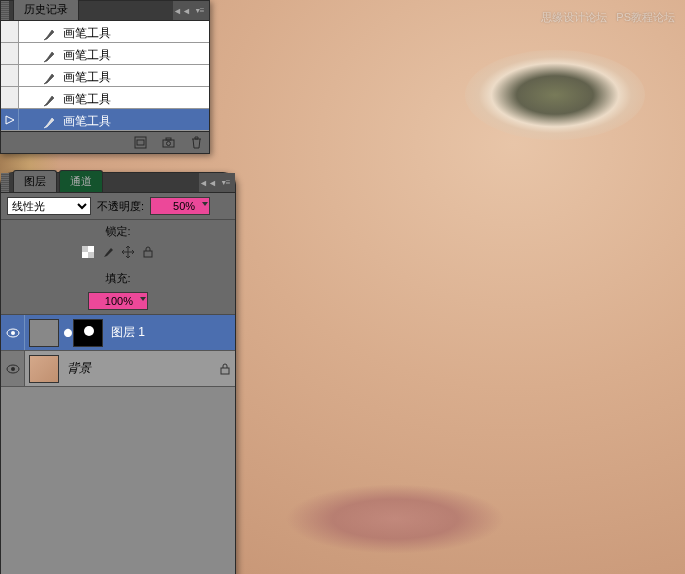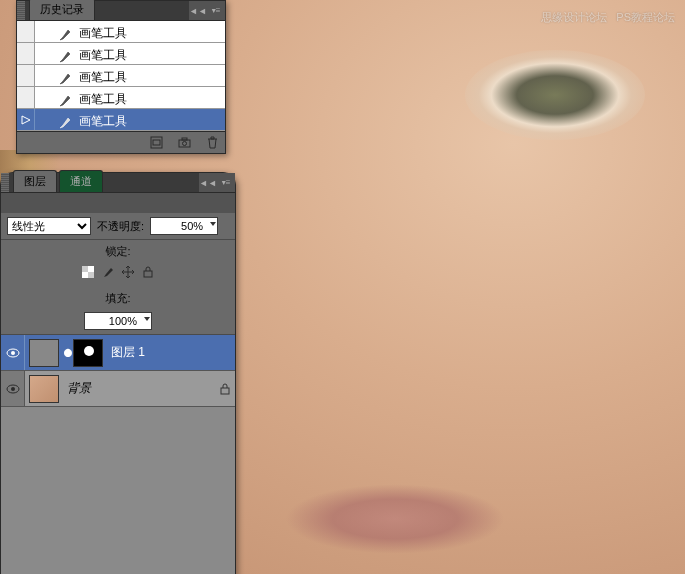--- a/index.html
+++ b/index.html
@@ -15,39 +15,39 @@
 .panel-handle { width: 8px; background: repeating-linear-gradient(to bottom, #6a6a6a 0, #6a6a6a 1px, #535353 1px, #535353 2px); }
 .panel-close { width: 18px; display: flex; align-items: center; justify-content: center; color: #aaa; font-size: 9px; cursor: pointer; }
 .panel-menu { width: 18px; display: flex; align-items: center; justify-content: center; color: #aaa; font-size: 8px; cursor: pointer; }
 .panel-tabs { display: flex; align-items: flex-end; flex: 1; background: #3a3a3a; padding-left: 4px; }
 .panel-tab { padding: 3px 10px; font-size: 11px; color: #333; background: linear-gradient(#7a7a7a, #6a6a6a); border: 1px solid #2a2a2a; border-bottom: none; border-radius: 3px 3px 0 0; margin-right: 2px; cursor: pointer; }
 .panel-tab.active { background: #6a6a6a; color: #000; }
 .panel-tab.inactive { background: #14532d; color: #aaa; }
 .panel-body { background: #6a6a6a; }
 
 
-.history-panel { top: 0; left: 16px; width: 210px; }
+.history-panel { top: 0; left: 0; width: 210px; }
 .history-list { background: #fff; }
 .history-row { display: flex; align-items: flex-end; height: 22px; border-bottom: 1px solid #999; font-size: 12px; }
 .history-row.selected { background: #4b6eaf; color: #fff; }
 .history-marker { width: 18px; display: flex; align-items: center; justify-content: center; border-right: 1px solid #999; height: 100%; background: #eee; }
 .history-row.selected .history-marker { background: #4b6eaf; border-right-color: #7090c0; }
 .history-indent { width: 20px; }
 .history-icon { width: 20px; display: flex; align-items: center; justify-content: center; }
 .brush-icon { width: 14px; height: 14px; }
 .history-label { flex: 1; padding-left: 4px; }
 .history-footer { display: flex; justify-content: flex-end; align-items: center; height: 22px; background: #6a6a6a; padding: 0 6px; gap: 14px; border-top: 1px solid #2a2a2a; }
 .footer-icon { width: 14px; height: 14px; display: flex; align-items: center; justify-content: center; color: #2a2a2a; cursor: pointer; font-size: 11px; }
 
 
 .layers-panel { top: 172px; left: 0; width: 236px; border-radius: 13px; }
-.layers-options { display: flex; align-items: center; padding: 4px 6px; gap: 6px; background: #6a6a6a; font-size: 11px; border-bottom: 1px solid #4a4a4a; margin-top: 20px; }
+.layers-options { display: flex; align-items: center; padding: 4px 6px; gap: 6px; background: #6a6a6a; font-size: 11px; border-bottom: 1px solid #4a4a4a; }
 .blend-select { flex: 0 0 84px; height: 18px; font-size: 11px; background: #fff; border: 1px solid #3a3a3a; }
 .opacity-label { color: #000; }
-.pct-input { width: 68px; height: 18px; font-size: 11px; text-align: right; padding-right: 14px; background: #ffffff; border: 1px solid #3a3a3a; position: relative; }
+.pct-input { width: 60px; height: 18px; font-size: 11px; text-align: right; padding-right: 14px; background: #ec4899; border: 1px solid #3a3a3a; position: relative; }
 .pct-wrap { position: relative; }
 .pct-arrow { position: absolute; right: 2px; top: 5px; width: 0; height: 0; border-left: 3px solid transparent; border-right: 3px solid transparent; border-top: 4px solid #333; pointer-events: none; }
 .lock-row { display: flex; align-items: center; padding: 4px 6px; gap: 6px; background: #6a6a6a; font-size: 11px; border-bottom: 1px solid #4a4a4a; flex-direction: column; }
 .lock-icons { display: flex; gap: 6px; align-items: center; }
 .lock-icon { width: 14px; height: 14px; display: flex; align-items: center; justify-content: center; color: #2a2a2a; cursor: pointer; }
 .lock-spacer { flex: 1; }
 .layers-list { background: #8a8a8a; min-height: 280px; }
 .layer-row { display: flex; align-items: center; height: 36px; border-bottom: 1px solid #555; background: #9a9a9a; }
 .layer-row.selected { background: #4b6eaf; color: #fff; }
 .layer-vis { width: 24px; height: 100%; display: flex; align-items: center; justify-content: center; border-right: 1px solid #555; background: #7a7a7a; cursor: pointer; }

